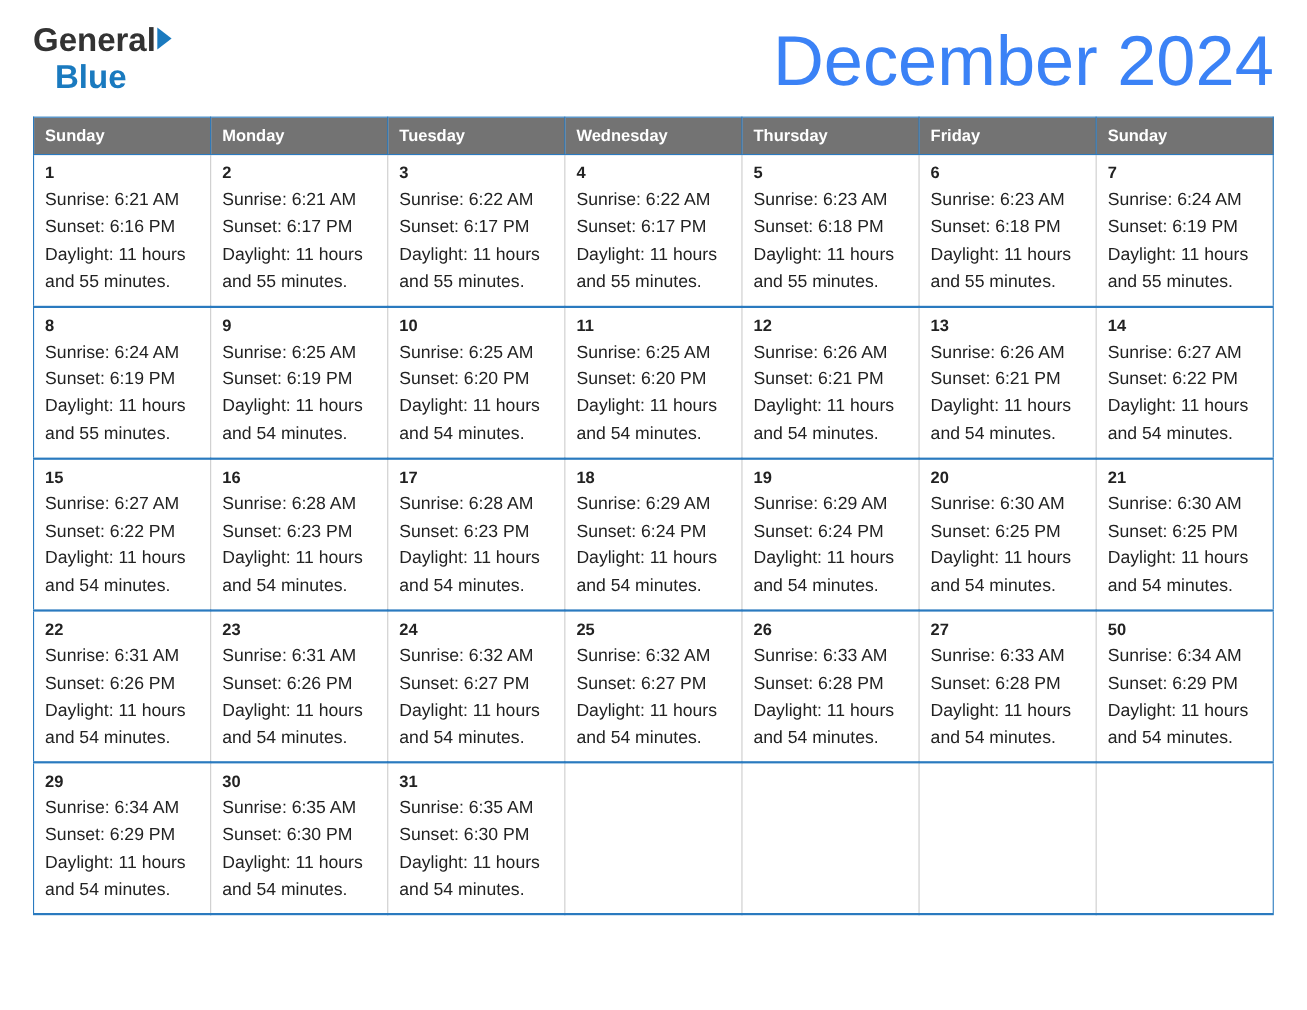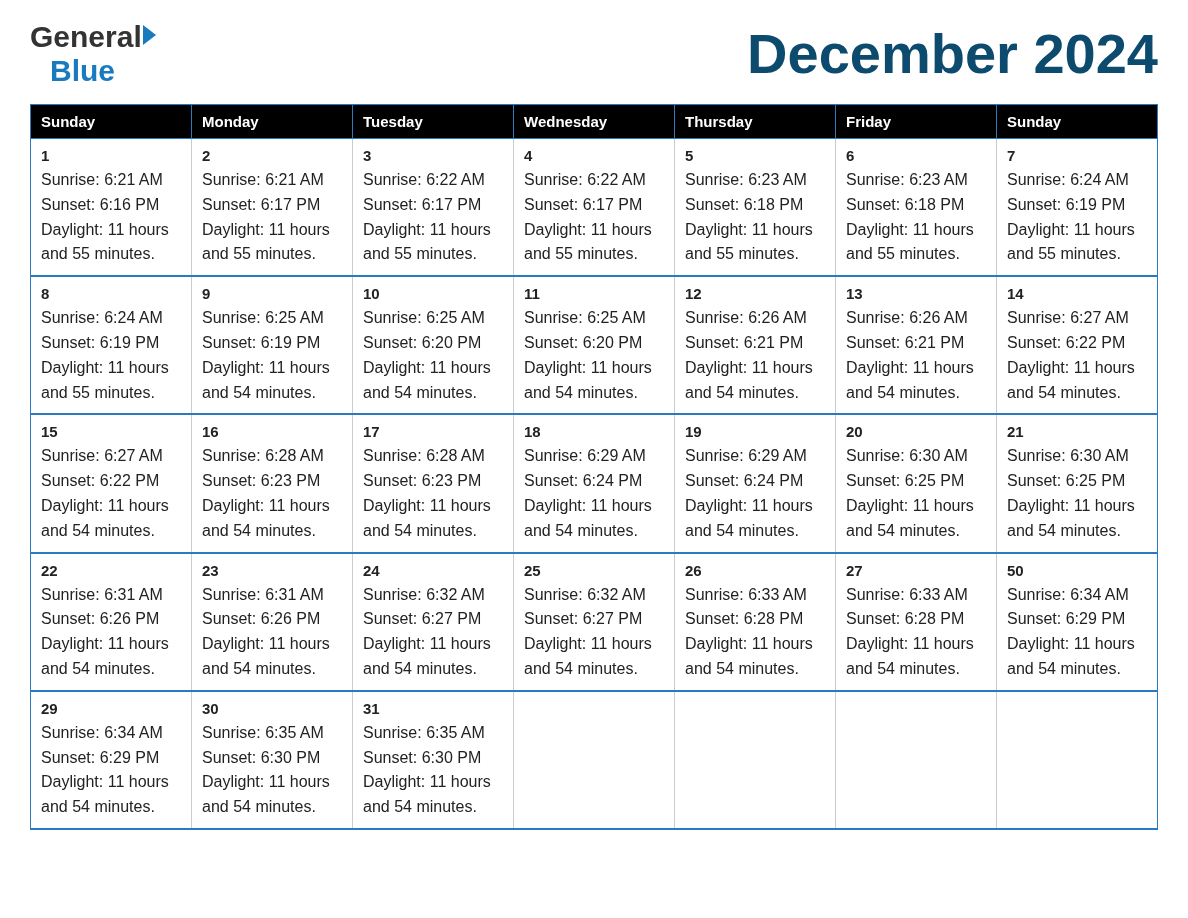--- a/index.html
+++ b/index.html
@@ -6,49 +6,49 @@
     body {
       font-family: Arial, sans-serif;
       background: #fff;
       width: 1188px;
       min-height: 918px;
       padding: 20px 30px;
     }
     .header {
       display: flex;
       justify-content: space-between;
-      align-items: center;
+      align-items: flex-start;
       margin-bottom: 16px;
     }
     .logo {
       display: flex;
       flex-direction: column;
       align-items: flex-start;
     }
     .title-block {
       text-align: right;
     }
     .month-title {
-      font-size: 56px;
-      font-weight: bold;
-      color: #0c4a6e;
+      font-size: 64px;
+      font-weight: normal;
+      color: #3b82f6;
       line-height: 1.1;
     }
     .location {
       font-size: 22px;
       color: #444;
       margin-top: 4px;
     }
     table {
       width: 100%;
       border-collapse: collapse;
       table-layout: fixed;
     }
     thead th {
-      background: #000000;
+      background: #737373;
       color: #fff;
       font-size: 15px;
       font-weight: bold;
       padding: 8px 10px;
       text-align: left;
       border: 1px solid #2a7abf;
     }
     tbody tr {
       border-bottom: 2px solid #2a7abf;
     }

